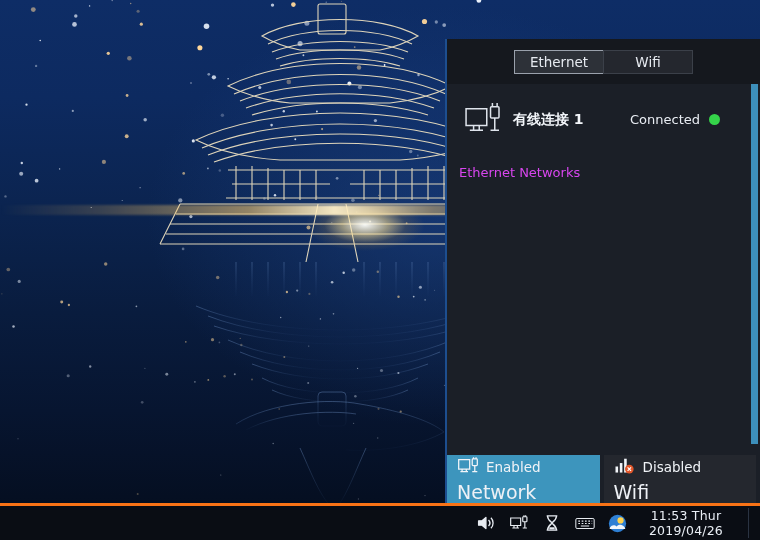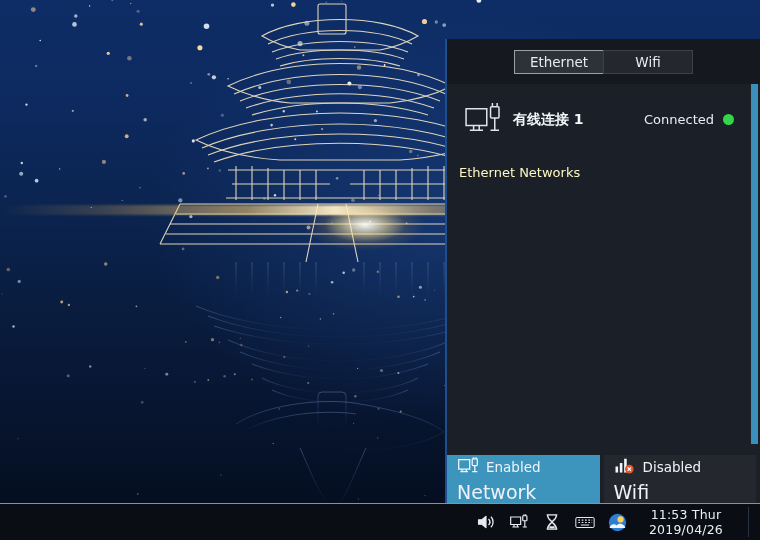--- a/index.html
+++ b/index.html
@@ -53,21 +53,21 @@
     filter: blur(1.2px);
     pointer-events: none;
   }
 
   
   #taskbar {
     position: absolute;
     left: 0; bottom: 0;
     width: 760px; height: 37px;
     background: #0a0d14;
-    border-top: 1px solid #f97316;
+    border-top: 3px solid #f97316;
     display: flex;
     align-items: center;
     justify-content: flex-end;
   }
   #tray {
     display: flex;
     align-items: center;
     gap: 13px;
     padding-right: 8px;
   }
@@ -128,21 +128,21 @@
   #panel-body {
     position: relative;
     flex: 1;
     background: #1b1f27;
     overflow: hidden;
   }
 
   #conn-row {
     display: flex;
     align-items: center;
-    padding: 16px 14px 0 14px;
+    padding: 16px 28px 0 14px;
   }
   #conn-icon {
     width: 44px; height: 38px;
     flex: none;
     display: flex; align-items: center; justify-content: center;
     color: #dfe4ec;
   }
   #conn-text {
     flex: 1;
     padding-left: 8px;
@@ -170,21 +170,21 @@
     color: #e9edf3;
   }
   #conn-dot {
     width: 11px; height: 11px;
     border-radius: 50%;
     background: #35d44a;
   }
 
   #section-title {
     font-size: 13px;
-    color: #fef9c3;
+    color: #d946ef;
     padding: 27px 0 0 12px;
   }
 
   #scrollbar {
     position: absolute;
     right: 2px; top: 0px;
     width: 7px; height: 360px;
     background: #3d8fbb;
   }
 

